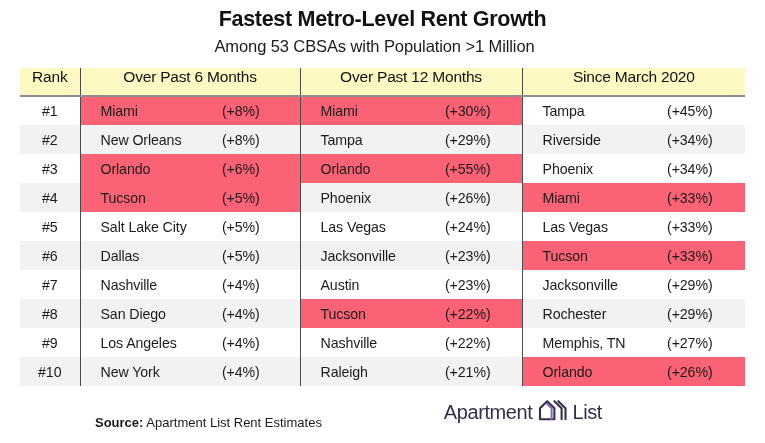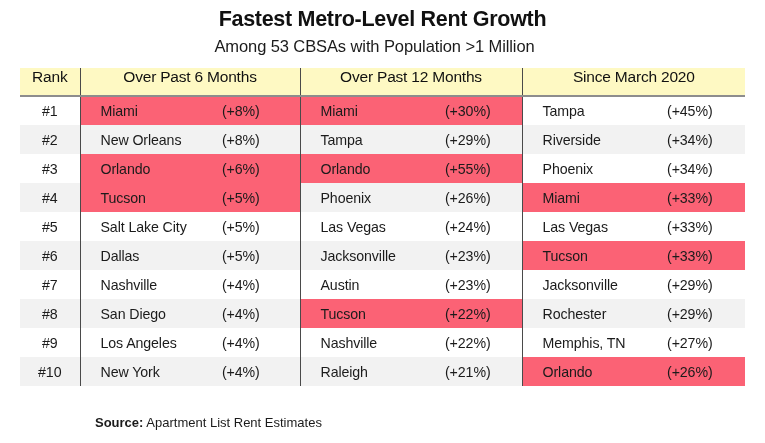--- a/index.html
+++ b/index.html
@@ -270,14 +270,26 @@
     </table>
   </div>
 
   <div class="footer">
     <div class="line">
       <span class="lbl">Source:</span>
       <span>Apartment List Rent Estimates</span>
     </div>
   </div>
 
+  <div class="logo">
+    <span class="logo-word">Apartment</span>
+    <span class="logo-mark">
+      <svg width="30" height="26" viewBox="0 0 30 26" aria-hidden="true">
+        <path d="M3 11.2 L10.2 4.2 L17.4 11.2 L17.4 22.2 L3 22.2 Z" fill="none" stroke="#33304a" stroke-width="2.1" stroke-linejoin="round" stroke-linecap="round"></path>
+        <path d="M14.6 22.2 L14.6 11.2 L10.2 6.9" fill="none" stroke="#8b63c6" stroke-width="2" stroke-linejoin="round" stroke-linecap="round"></path>
+        <path d="M17.4 4.2 L24.6 11.2 L24.6 22.2" fill="none" stroke="#33304a" stroke-width="2.1" stroke-linejoin="round" stroke-linecap="round"></path>
+        <path d="M21.3 4.2 L28.5 11.2 L28.5 22.2" fill="none" stroke="#33304a" stroke-width="2.1" stroke-linejoin="round" stroke-linecap="round"></path>
+      </svg>
+    </span>
+    <span class="logo-word">List</span>
+  </div>
 
 </div>
 
 </body></html>

